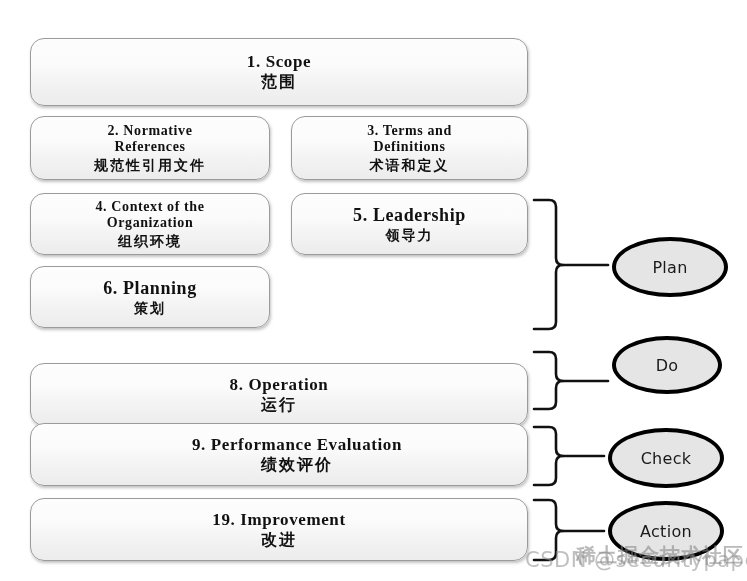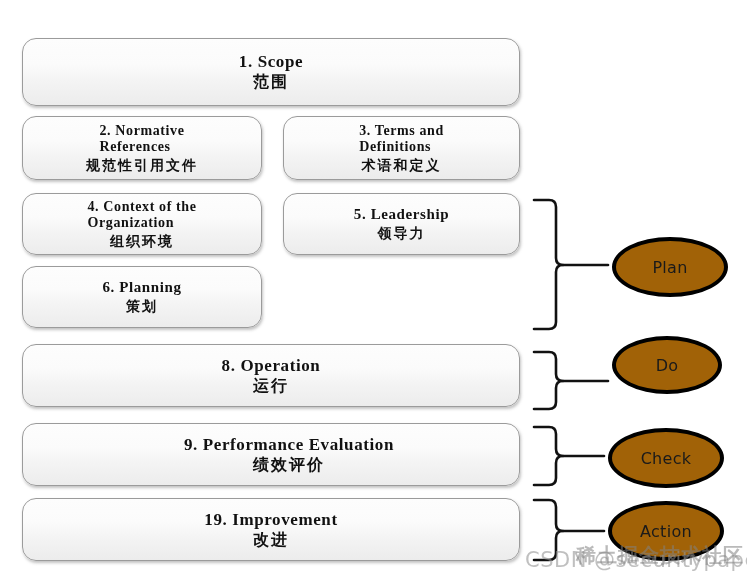--- a/index.html
+++ b/index.html
@@ -27,52 +27,54 @@
     background: linear-gradient(to bottom,
                 #fdfdfd 0%,
                 #fbfbfb 38%,
                 #f4f4f4 62%,
                 #ececec 100%);
     box-shadow: 1px 2px 3px rgba(120,120,120,0.45);
     display: flex;
     flex-direction: column;
     align-items: center;
     justify-content: center;
+    text-align: center;
     line-height: 1.18;
+    margin-left: 8px;
   }
   .clause-en {
     font-family: "Liberation Serif", serif;
     font-weight: bold;
     color: #111111;
     letter-spacing: 0.6px;
     white-space: pre-line;
   }
   .clause-zh {
     font-family: "DejaVu Sans", "Liberation Sans", sans-serif;
     font-weight: bold;
     color: #111111;
     letter-spacing: 2px;
     margin-top: 1px;
   }
 
   
   .fs-lg .clause-en { font-size: 17px; }
   .fs-lg .clause-zh { font-size: 16px; }
-  .fs-md .clause-en { font-size: 15px; }
+  .fs-md .clause-en { font-size: 18px; }
   .fs-md .clause-zh { font-size: 14px; }
   .fs-sm .clause-en { font-size: 14px; }
   .fs-sm .clause-zh { font-size: 14px; }
 
   
   .pdca-ellipse {
     position: absolute;
     box-sizing: border-box;
     border: 4px solid #000000;
     border-radius: 50%;
-    background: #a16207;
+    background: #e5e5e5;
     display: flex;
     align-items: center;
     justify-content: center;
   }
   .pdca-label {
     font-family: "DejaVu Sans", "Liberation Sans", sans-serif;
     font-size: 16px;
     color: #1a1a1a;
     letter-spacing: 0.3px;
   }
@@ -144,21 +146,21 @@
     <div class="clause-en">5. Leadership</div>
     <div class="clause-zh">领导力</div>
   </div>
 
   <div class="clause-box fs-md" id="clause-6" style="left: 22px; top: 266px; width: 240px; height: 62px;">
     <div class="clause-en">6. Planning</div>
     <div class="clause-zh">策划</div>
   </div>
 
 
-  <div class="clause-box fs-lg" id="clause-8" style="left: 22px; top: 344px; width: 498px; height: 63px;">
+  <div class="clause-box fs-lg" id="clause-8" style="left: 22px; top: 363px; width: 498px; height: 63px;">
     <div class="clause-en">8. Operation</div>
     <div class="clause-zh">运行</div>
   </div>
 
   <div class="clause-box fs-lg" id="clause-9" style="left: 22px; top: 423px; width: 498px; height: 63px; padding-left: 36px;">
     <div class="clause-en">9. Performance Evaluation</div>
     <div class="clause-zh">绩效评价</div>
   </div>
 
   <div class="clause-box fs-lg" id="clause-10" style="left: 22px; top: 498px; width: 498px; height: 63px;">

